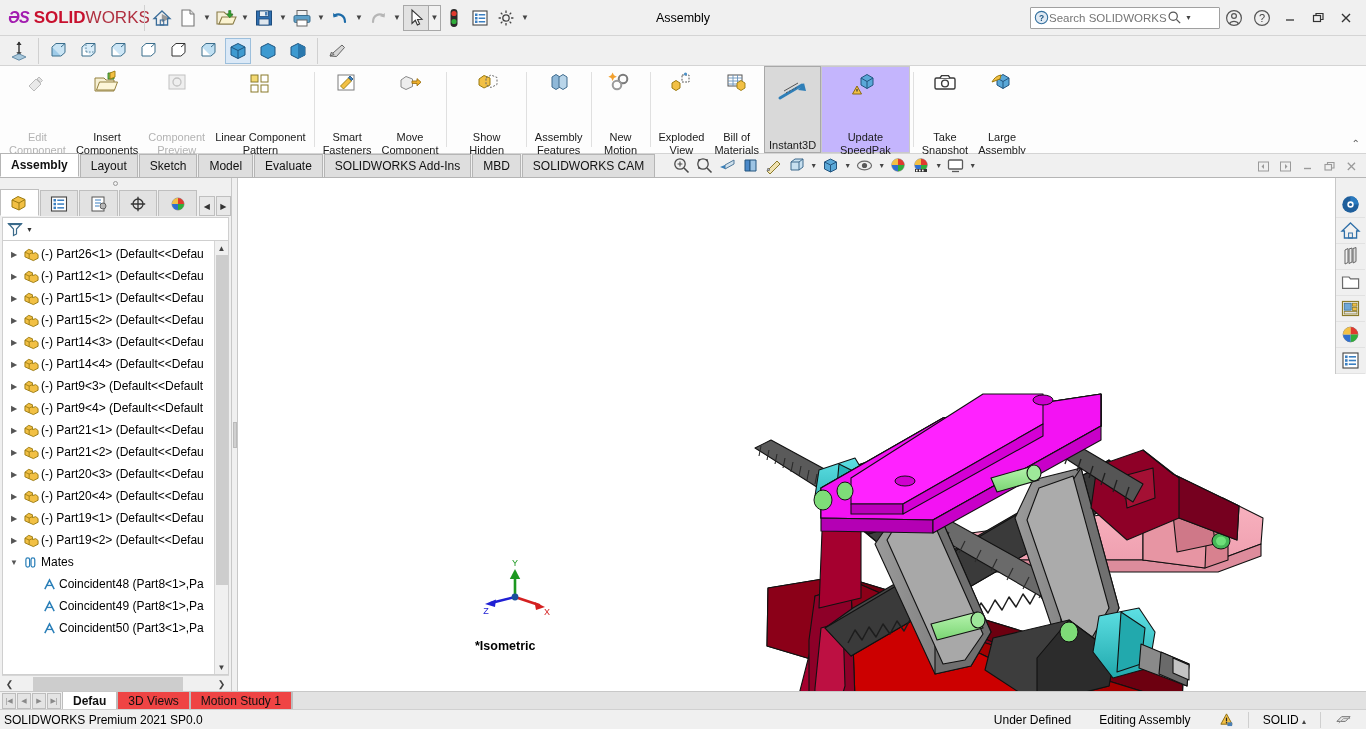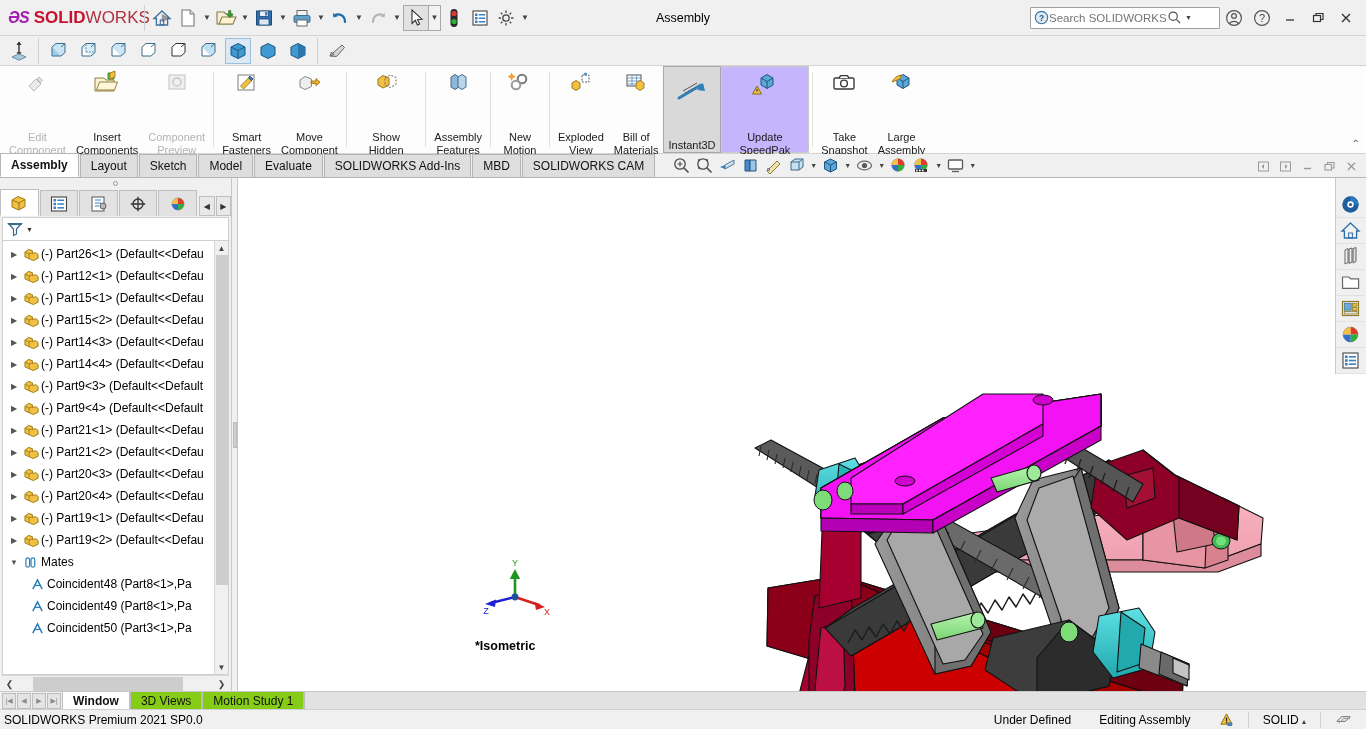--- a/index.html
+++ b/index.html
@@ -96,21 +96,21 @@
   .ptab { width:40px; height:26px; display:flex;align-items:center;justify-content:center; background:#e2e2e2; border:1px solid #bfbfbf; border-bottom:none; margin-right:1px;}
   .ptab.sel { background:#fff; height:27px; border-bottom:1px solid #fff;}
   .ptab-nav{width:16px;height:20px;display:flex;align-items:center;justify-content:center;border:1px solid #bfbfbf;background:#e8e8e8;font-size:8px;color:#333;margin-left:1px;}
   .filterbar { height:24px; background:#fff; border:1px solid #cfcfcf; margin:1px 2px 0 2px; display:flex; align-items:center; padding-left:3px;}
   .treewrap { flex:1; background:#fff; margin:0 2px; border:1px solid #cfcfcf; border-top:none; overflow:hidden; position:relative; }
   .tree { padding-top:2px; }
   .trow { height:22px; display:flex; align-items:center; font-size:12px; padding-left:4px; white-space:nowrap; color:#000;}
   .tarrow { width:14px; text-align:center; color:#555; font-size:8px; flex:0 0 14px;}
   .ticon { width:20px; display:flex; align-items:center; justify-content:center; flex:0 0 20px;}
   .tlabel { overflow:hidden; }
-  .indent { padding-left:24px; }
+  .indent { padding-left:36px; }
   .vscroll { position:absolute; right:0; top:0; width:14px; height:100%; background:#f0f0f0; border-left:1px solid #d6d6d6;}
   .vscroll .arw{height:14px;display:flex;align-items:center;justify-content:center;font-size:8px;color:#444;background:#f0f0f0;}
   .vscroll .thumb{position:absolute;top:14px;left:1px;width:12px;height:330px;background:#cdcdcd;}
   .hscroll { height:16px; background:#f0f0f0; display:flex; align-items:center; border-top:1px solid #d6d6d6; margin:0 2px;}
   .hscroll .arw{width:15px;text-align:center;font-size:9px;color:#444;}
   .hscroll .track{flex:1;height:14px;position:relative;}
   .hscroll .thumb{position:absolute;left:16px;top:0;width:150px;height:14px;background:#cdcdcd;}
   .splitter { width:6px; background:#f0f0f0; display:flex;align-items:center;justify-content:center; border-right:1px solid #c8c8c8;}
   .splitter .bar{width:4px;height:26px;background:#d0d0d0;border:1px solid #bbb;}
 
@@ -120,21 +120,21 @@
   .viewlabel { position:absolute; left:237px; bottom:38px; font-size:12.5px; font-weight:bold; color:#000;}
 
   
   .rtoolbar { position:absolute; right:0; top:0; width:31px; background:#f0f0f0; border-left:1px solid #c8c8c8; padding-top:14px;}
   .rbtn{width:29px;height:26px;display:flex;align-items:center;justify-content:center;border-bottom:1px solid #e2e2e2;}
 
   
   .bottomtabs { height:18px; background:#f0f0f0; display:flex; align-items:stretch; border-top:1px solid #c8c8c8; flex:0 0 18px;}
   .navbtns{display:flex;align-items:center;padding-left:2px;}
   .navbtn{width:14px;height:16px;display:flex;align-items:center;justify-content:center;border:1px solid #bdbdbd;background:#e4e4e4;color:#8a8a8a;font-size:7px;margin-right:1px;}
-  .btab{padding:0 10px;display:flex;align-items:center;font-size:12px;background:#84cc16;border-left:1px solid #bdbdbd;border-right:1px solid #bdbdbd;color:#111;}
+  .btab{padding:0 10px;display:flex;align-items:center;font-size:12px;background:#ef4444;border-left:1px solid #bdbdbd;border-right:1px solid #bdbdbd;color:#111;}
   .btab.sel{background:#fff;font-weight:bold;}
   .btab-fill{flex:1;background:#e2e2e2;border-left:1px solid #bdbdbd;}
   .statusbar { height:20px; background:#f0f0f0; display:flex; align-items:center; font-size:12px; border-top:1px solid #d0d0d0; flex:0 0 20px; padding-left:4px; color:#000;}
   .st-right{margin-left:auto;display:flex;align-items:center;}
   .st-item{padding:0 14px;}
   .st-sep{width:1px;height:16px;background:#cfcfcf;}
   svg{display:block;}
 </style>
 </head>
 <body>
@@ -408,20 +408,35 @@
           <svg width="26" height="26" viewBox="0 0 26 26">
               <rect x="5" y="5" width="16" height="14" fill="#efefef" stroke="#c2c2c2" stroke-width="1"></rect>
               <circle cx="13" cy="12" r="4" fill="none" stroke="#c2c2c2" stroke-width="1.3"></circle>
             </svg>
         </span>
         <span class="lbl">Component
 Preview
 Window</span>
       </div>
 
+      <div class="ritem">
+        <span class="ic">
+          <svg width="28" height="26" viewBox="0 0 28 26">
+              <g stroke="#8a7a2a" stroke-width="1">
+                <rect x="5" y="5" width="7" height="7" fill="#f3d973"></rect>
+                <rect x="15" y="5" width="7" height="7" fill="#fff"></rect>
+                <rect x="5" y="15" width="7" height="7" fill="#fff"></rect>
+                <rect x="15" y="15" width="7" height="7" fill="#fff"></rect>
+              </g>
+            </svg>
+        </span>
+        <span class="lbl">Linear Component
+Pattern</span>
+        <span class="dd">▼</span>
+      </div>
     </div>
     <div class="rsep"></div>
     <div class="rgroup">
       <div class="ritem">
         <span class="ic">
           <svg width="26" height="26" viewBox="0 0 26 26">
               <rect x="4" y="5" width="16" height="15" fill="#fff" stroke="#7d7d7d" stroke-width="1"></rect>
               <path d="M6.5 16 l8 -8 l3 3 l-8 8 z" fill="#f2c044" stroke="#9a7a10" stroke-width=".9"></path>
               <path d="M16 6 l3 3 l-1.6 1.6 l-3 -3 z" fill="#3a7fc1" stroke="#23557f" stroke-width=".9"></path>
             </svg>
@@ -1262,21 +1277,21 @@
   </div>
 
   <div class="bottomtabs">
     <div class="navbtns">
       <div class="navbtn">|◀</div>
       <div class="navbtn">◀</div>
       <div class="navbtn">▶</div>
       <div class="navbtn">▶|</div>
     </div>
     <div class="btab sel">
-        <span>Window</span>
+        <span>Defau</span>
       </div>
     <div class="btab">
         <span>3D Views</span>
       </div>
     <div class="btab">
         <span>Motion Study 1</span>
       </div>
     <div class="btab-fill"></div>
   </div>
 

